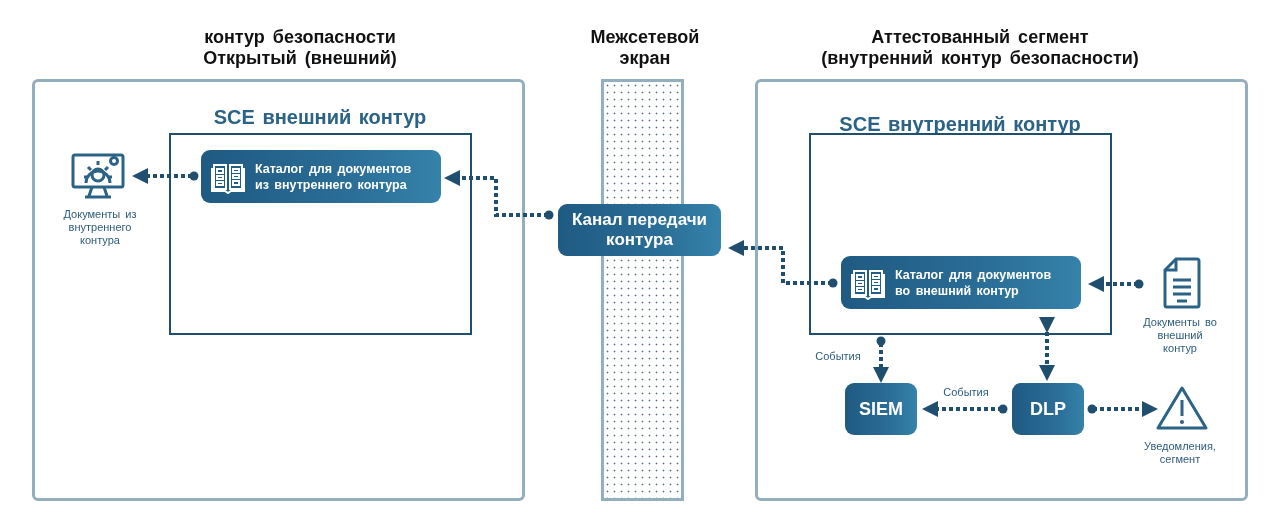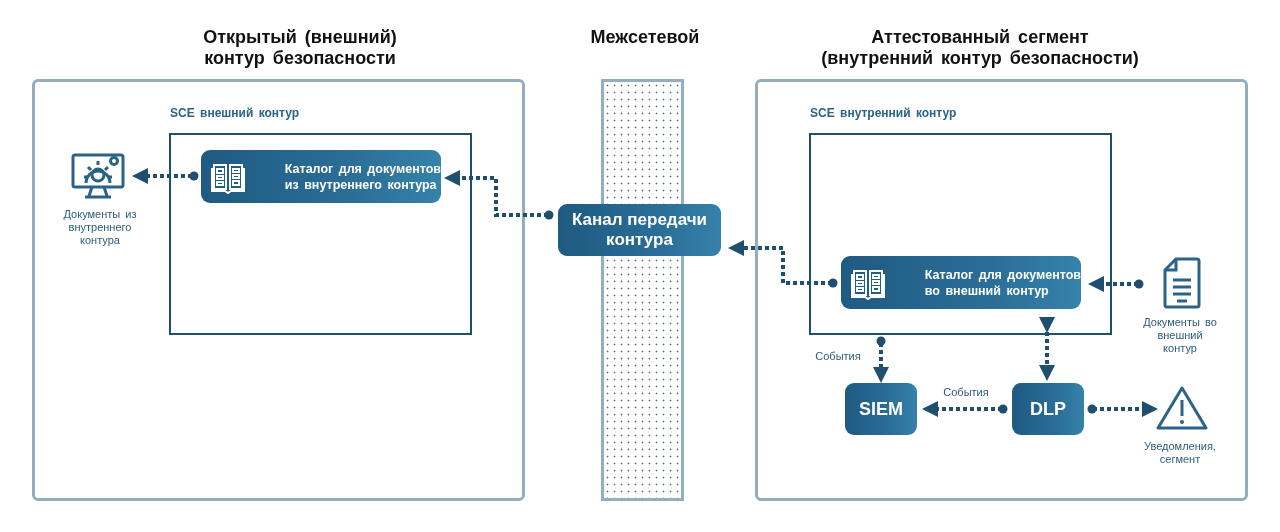--- a/index.html
+++ b/index.html
@@ -1,43 +1,44 @@
 <!DOCTYPE html>
 <html><head>
 <meta charset="utf-8">
 <style>
   html, body { margin:0; padding:0; }
   body { width:1280px; height:532px; background:#ffffff; position:relative; overflow:hidden;
          font-family:"Liberation Sans", sans-serif; }
   .abs { position:absolute; }
   .heading { position:absolute; text-align:center; font-weight:bold; font-size:18px; line-height:21px; color:#111; word-spacing:3px; }
   .zone { position:absolute; border:3px solid #93aebd; border-radius:6px; box-sizing:border-box; background:#fff; }
-  .sce-title { position:absolute; font-weight:bold; font-size:12px; color:#2a6386; text-align:left; word-spacing:2px; }
+  .sce-title { position:absolute; font-weight:bold; font-size:20px; color:#2a6386; text-align:center; word-spacing:2px; }
   .sce-box { position:absolute; border:2.5px solid #1f4e6e; box-sizing:border-box; }
   .node { position:absolute; border-radius:9px; color:#fff; box-sizing:border-box;
           background:linear-gradient(90deg,#1f5a82 0%,#2a6d96 60%,#3582aa 100%); }
-  .catalog { display:flex; align-items:center;justify-content:space-between; }
+  .catalog { display:flex; align-items:center; }
   .catalog .txt { font-weight:bold; font-size:12.5px; line-height:16px; margin-left:10px; word-spacing:2px; }
   .node-big { display:flex; align-items:center; justify-content:center; font-weight:bold; font-size:18px; }
   .lbl { position:absolute; font-size:11px; color:#2d5c7c; text-align:center; line-height:13px; word-spacing:2px; }
   .firewall { position:absolute; border:3px solid #93aebd; box-sizing:border-box;
               background-color:#fff;
               background-image:radial-gradient(#5a6f7c 0.8px, transparent 1.1px);
               background-size:7px 7px; }
   svg.overlay { position:absolute; left:0; top:0; }
 </style>
 </head>
 <body>
 
 <div class="heading" style="left:150px; top:27px; width:300px;">
+  <div>контур безопасности</div>
   <div>Открытый (внешний)</div>
-  <div>контур безопасности</div>
 </div>
 <div class="heading" style="left:560px; top:27px; width:170px;">
   <div>Межсетевой</div>
+  <div>экран</div>
 </div>
 <div class="heading" style="left:760px; top:27px; width:440px;">
   <div>Аттестованный сегмент</div>
   <div>(внутренний контур безопасности)</div>
 </div>
 
 <div class="zone" style="left:32px; top:79px; width:493px; height:422px;"></div>
 <div class="sce-title" style="left:170px; top:106px; width:300px;">SCE внешний контур</div>
 <div class="sce-box" style="left:169px; top:133px; width:303px; height:202px;"></div>
 
@@ -78,21 +79,21 @@
 </div>
 
 <div class="firewall" style="left:601px; top:79px; width:83px; height:422px;"></div>
 
 <div class="node node-big" style="left:558px; top:204px; width:163px; height:52px; flex-direction:column; font-size:17px; line-height:20px;">
   <div>Канал передачи</div>
   <div>контура</div>
 </div>
 
 <div class="zone" style="left:755px; top:79px; width:493px; height:422px;"></div>
-<div class="sce-title" style="left:810px; top:106px; width:300px;">SCE внутренний контур</div>
+<div class="sce-title" style="left:810px; top:113px; width:300px;">SCE внутренний контур</div>
 <div class="sce-box" style="left:809px; top:133px; width:303px; height:202px;"></div>
 
 <div class="node catalog" style="left:841px; top:256px; width:240px; height:53px; padding-left:10px;">
   <svg width="34" height="34" viewBox="0 0 34 34">
     <g fill="none" stroke="#fff" stroke-width="2">
       <path d="M3 5 h12 v24 h-12 z"></path>
         <path d="M19 5 h12 v24 h-12 z"></path>
       <path d="M1 8 v23 h13 l3 2 l3 -2 h13 v-23"></path>
       <rect x="6" y="9" width="6" height="4"></rect>
         <rect x="6" y="16" width="6" height="3"></rect>

